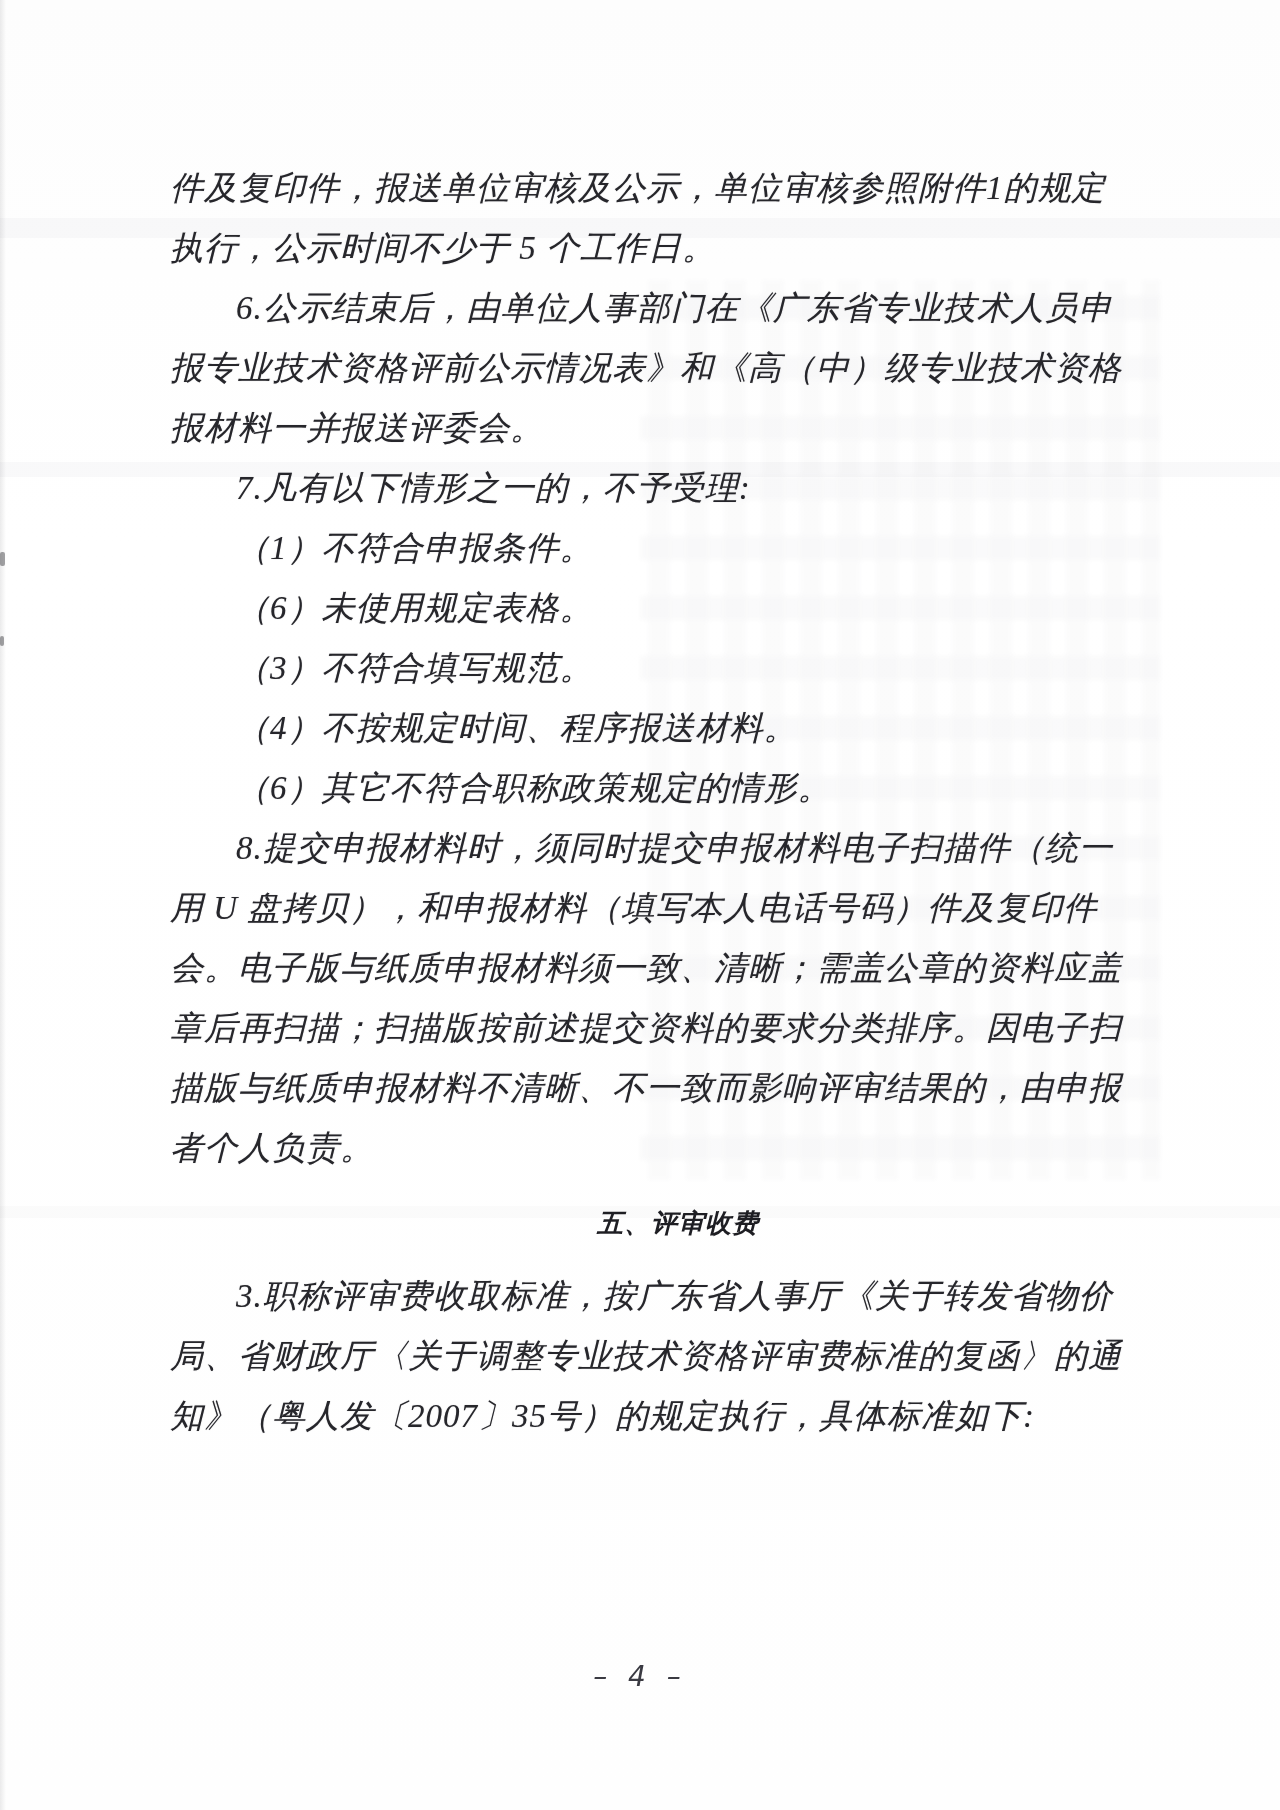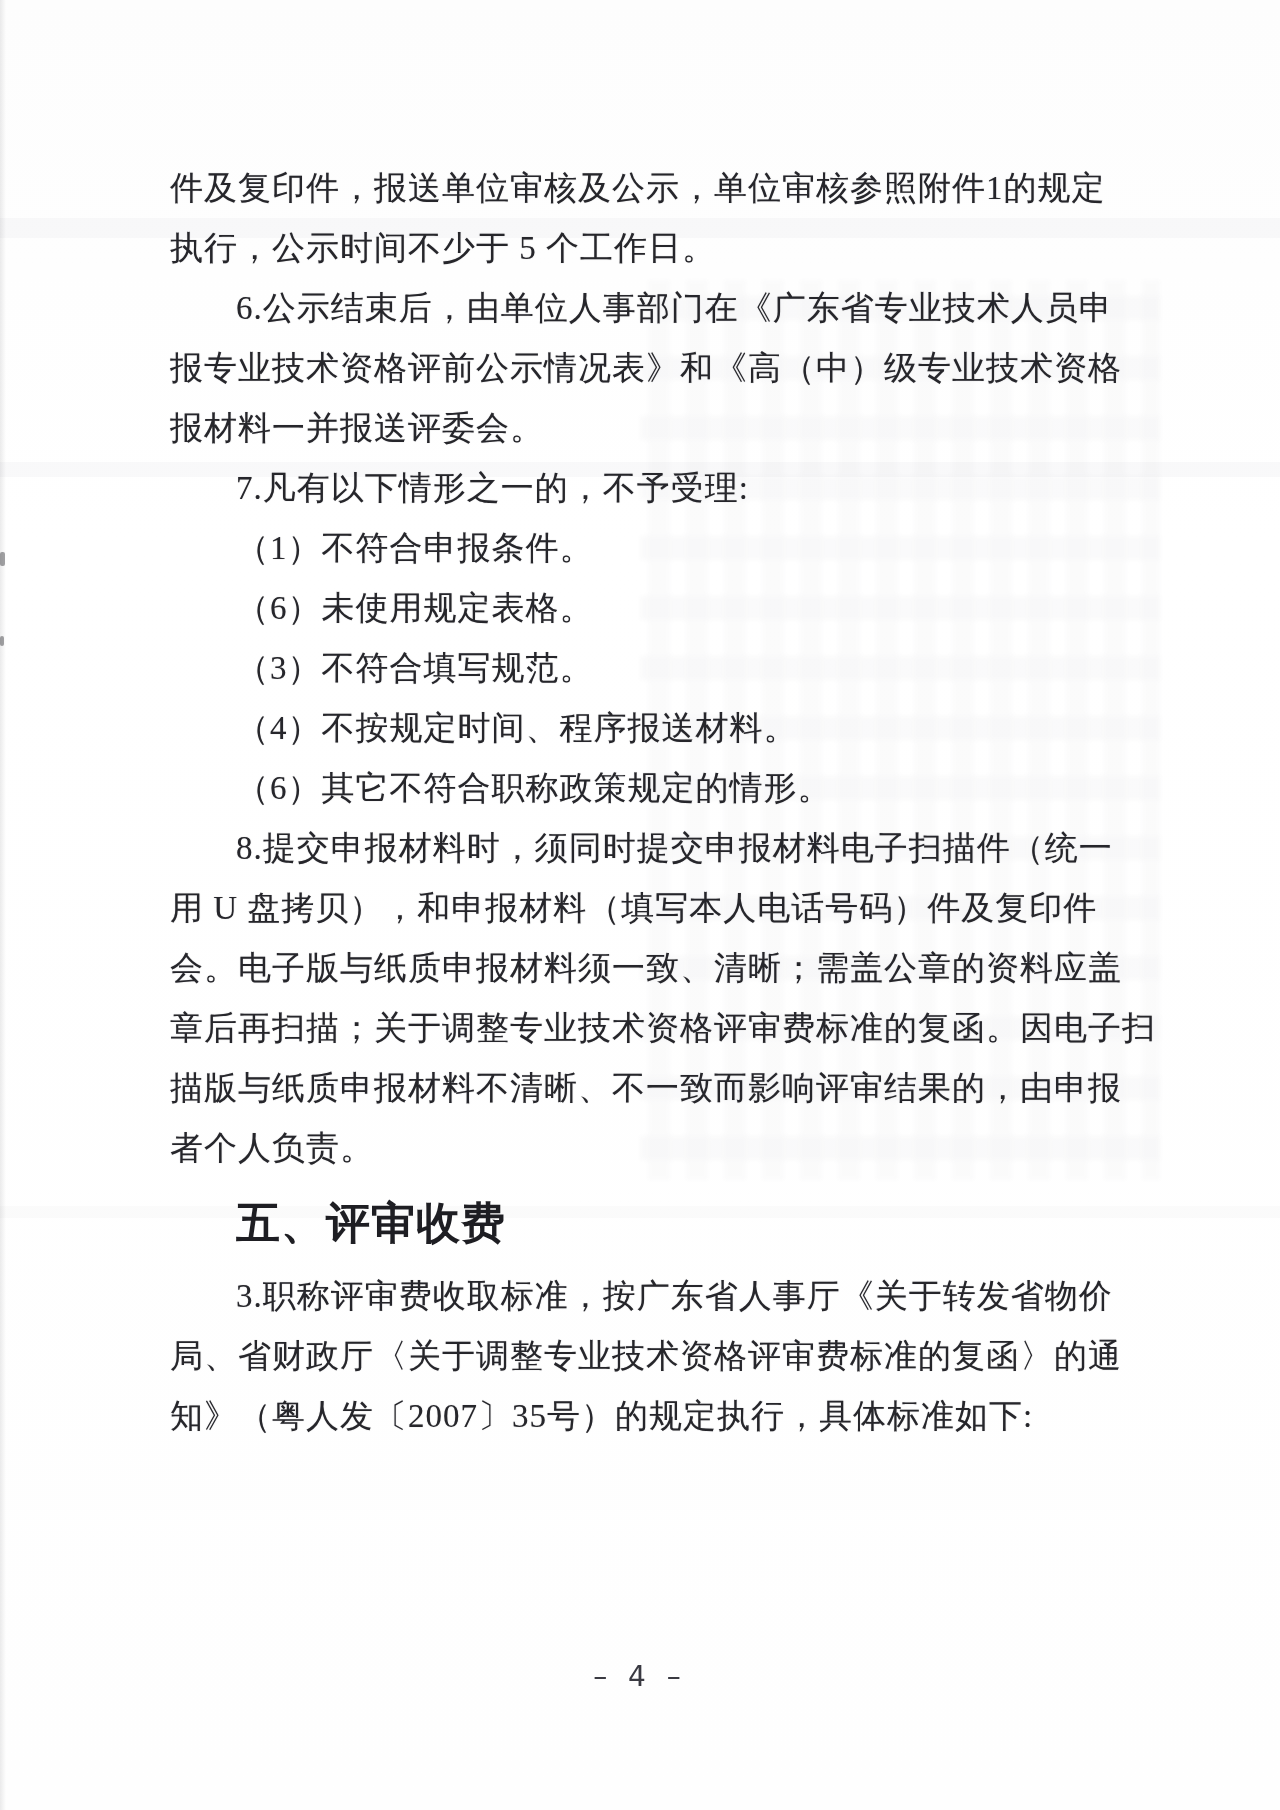--- a/index.html
+++ b/index.html
@@ -7,20 +7,21 @@
     padding: 0;
     background: #ffffff;
   }
   .page {
     position: relative;
     width: 1280px;
     height: 1810px;
     background: linear-gradient(180deg, #fdfdfd 0%, #ffffff 30%, #fefefe 100%);
     overflow: hidden;
     font-family: "Liberation Serif", "DejaVu Serif", serif;
+    font-style: italic;
   }
   
   .band {
     position: absolute;
     left: 0;
     width: 100%;
     background: rgba(120, 120, 128, 0.045);
     pointer-events: none;
   }
   .band1 { top: 218px; height: 20px; }
@@ -68,25 +69,26 @@
     line-height: 60px;
     height: 60px;
     color: #26262b;
     white-space: nowrap;
     text-shadow: 0 0 1px rgba(40, 40, 46, 0.35);
   }
   .line.indent { padding-left: 66px; }
   .line.heading {
     font-family: "Liberation Sans", "DejaVu Sans", sans-serif;
     font-weight: bold;
-    font-size: 44px;
+    font-size: 26px;
     color: #1e1e23;
     margin-top: 15px;
     margin-bottom: 13px;
     text-shadow: none;
+    text-align: center;
   }
   .footer {
     position: absolute;
     top: 1655px;
     left: 0;
     width: 100%;
     text-align: center;
     font-family: "DejaVu Sans", "Liberation Sans", sans-serif;
     font-size: 28px;
     line-height: 44px;
@@ -115,21 +117,21 @@
     <div class="line">报材料一并报送评委会。</div>
     <div class="line indent">7.凡有以下情形之一的，不予受理:</div>
     <div class="line indent">（1）不符合申报条件。</div>
     <div class="line indent">（6）未使用规定表格。</div>
     <div class="line indent">（3）不符合填写规范。</div>
     <div class="line indent">（4）不按规定时间、程序报送材料。</div>
     <div class="line indent">（6）其它不符合职称政策规定的情形。</div>
     <div class="line indent">8.提交申报材料时，须同时提交申报材料电子扫描件（统一</div>
     <div class="line">用 U 盘拷贝），和申报材料（填写本人电话号码）件及复印件</div>
     <div class="line">会。电子版与纸质申报材料须一致、清晰；需盖公章的资料应盖</div>
-    <div class="line">章后再扫描；关于调整专业技术资格评审费标准的复函。因电子扫</div>
+    <div class="line">章后再扫描；扫描版按前述提交资料的要求分类排序。因电子扫</div>
     <div class="line">描版与纸质申报材料不清晰、不一致而影响评审结果的，由申报</div>
     <div class="line">者个人负责。</div>
     <div class="line heading indent">五、评审收费</div>
     <div class="line indent">3.职称评审费收取标准，按广东省人事厅《关于转发省物价</div>
     <div class="line">局、省财政厅〈关于调整专业技术资格评审费标准的复函〉的通</div>
     <div class="line">知》（粤人发〔2007〕35号）的规定执行，具体标准如下:</div>
   </div>
 
   <div class="footer">– 4 –</div>
 

